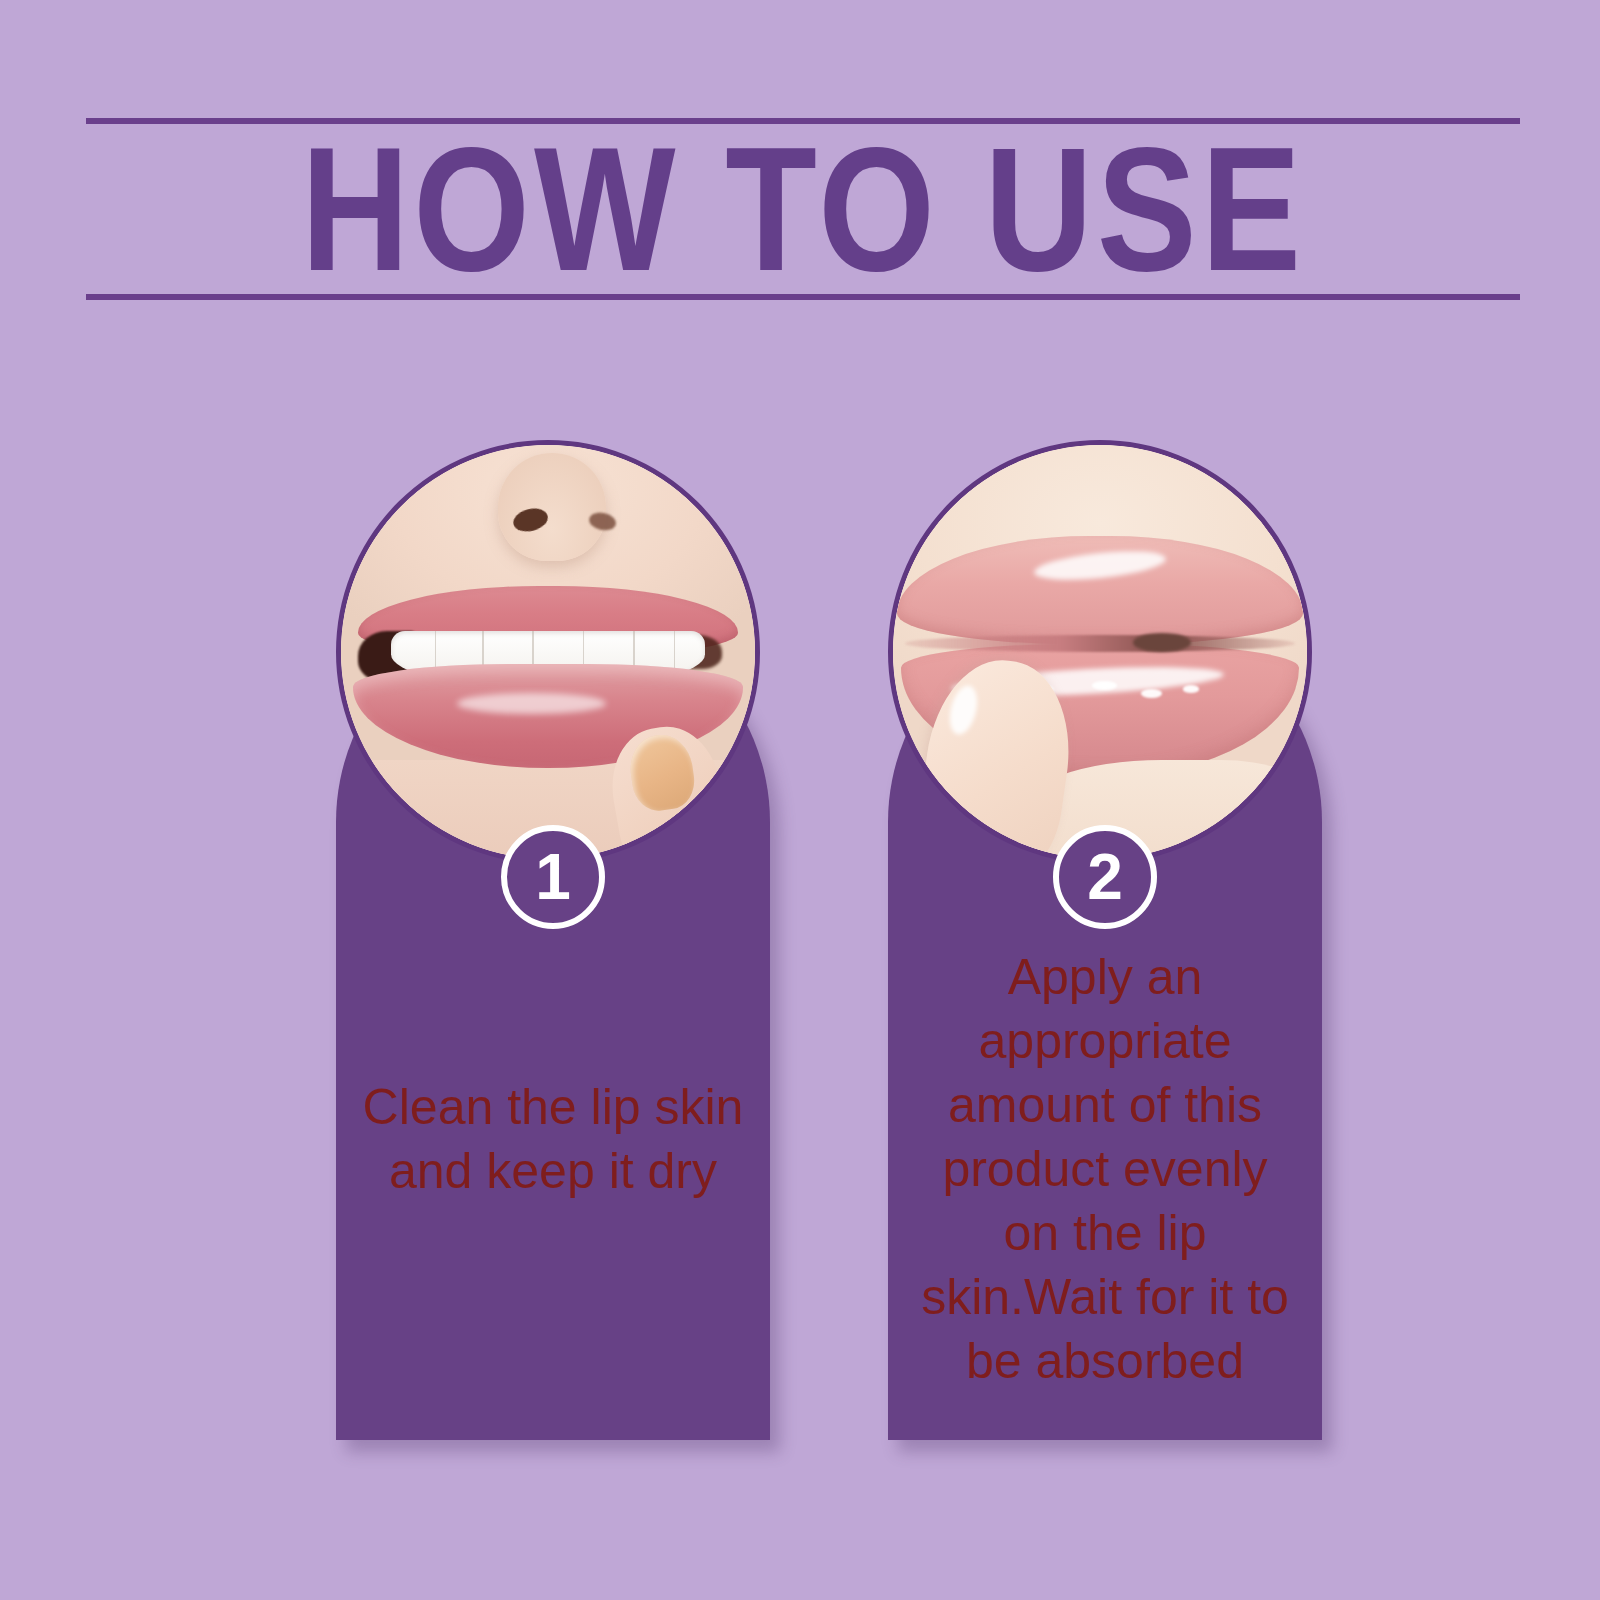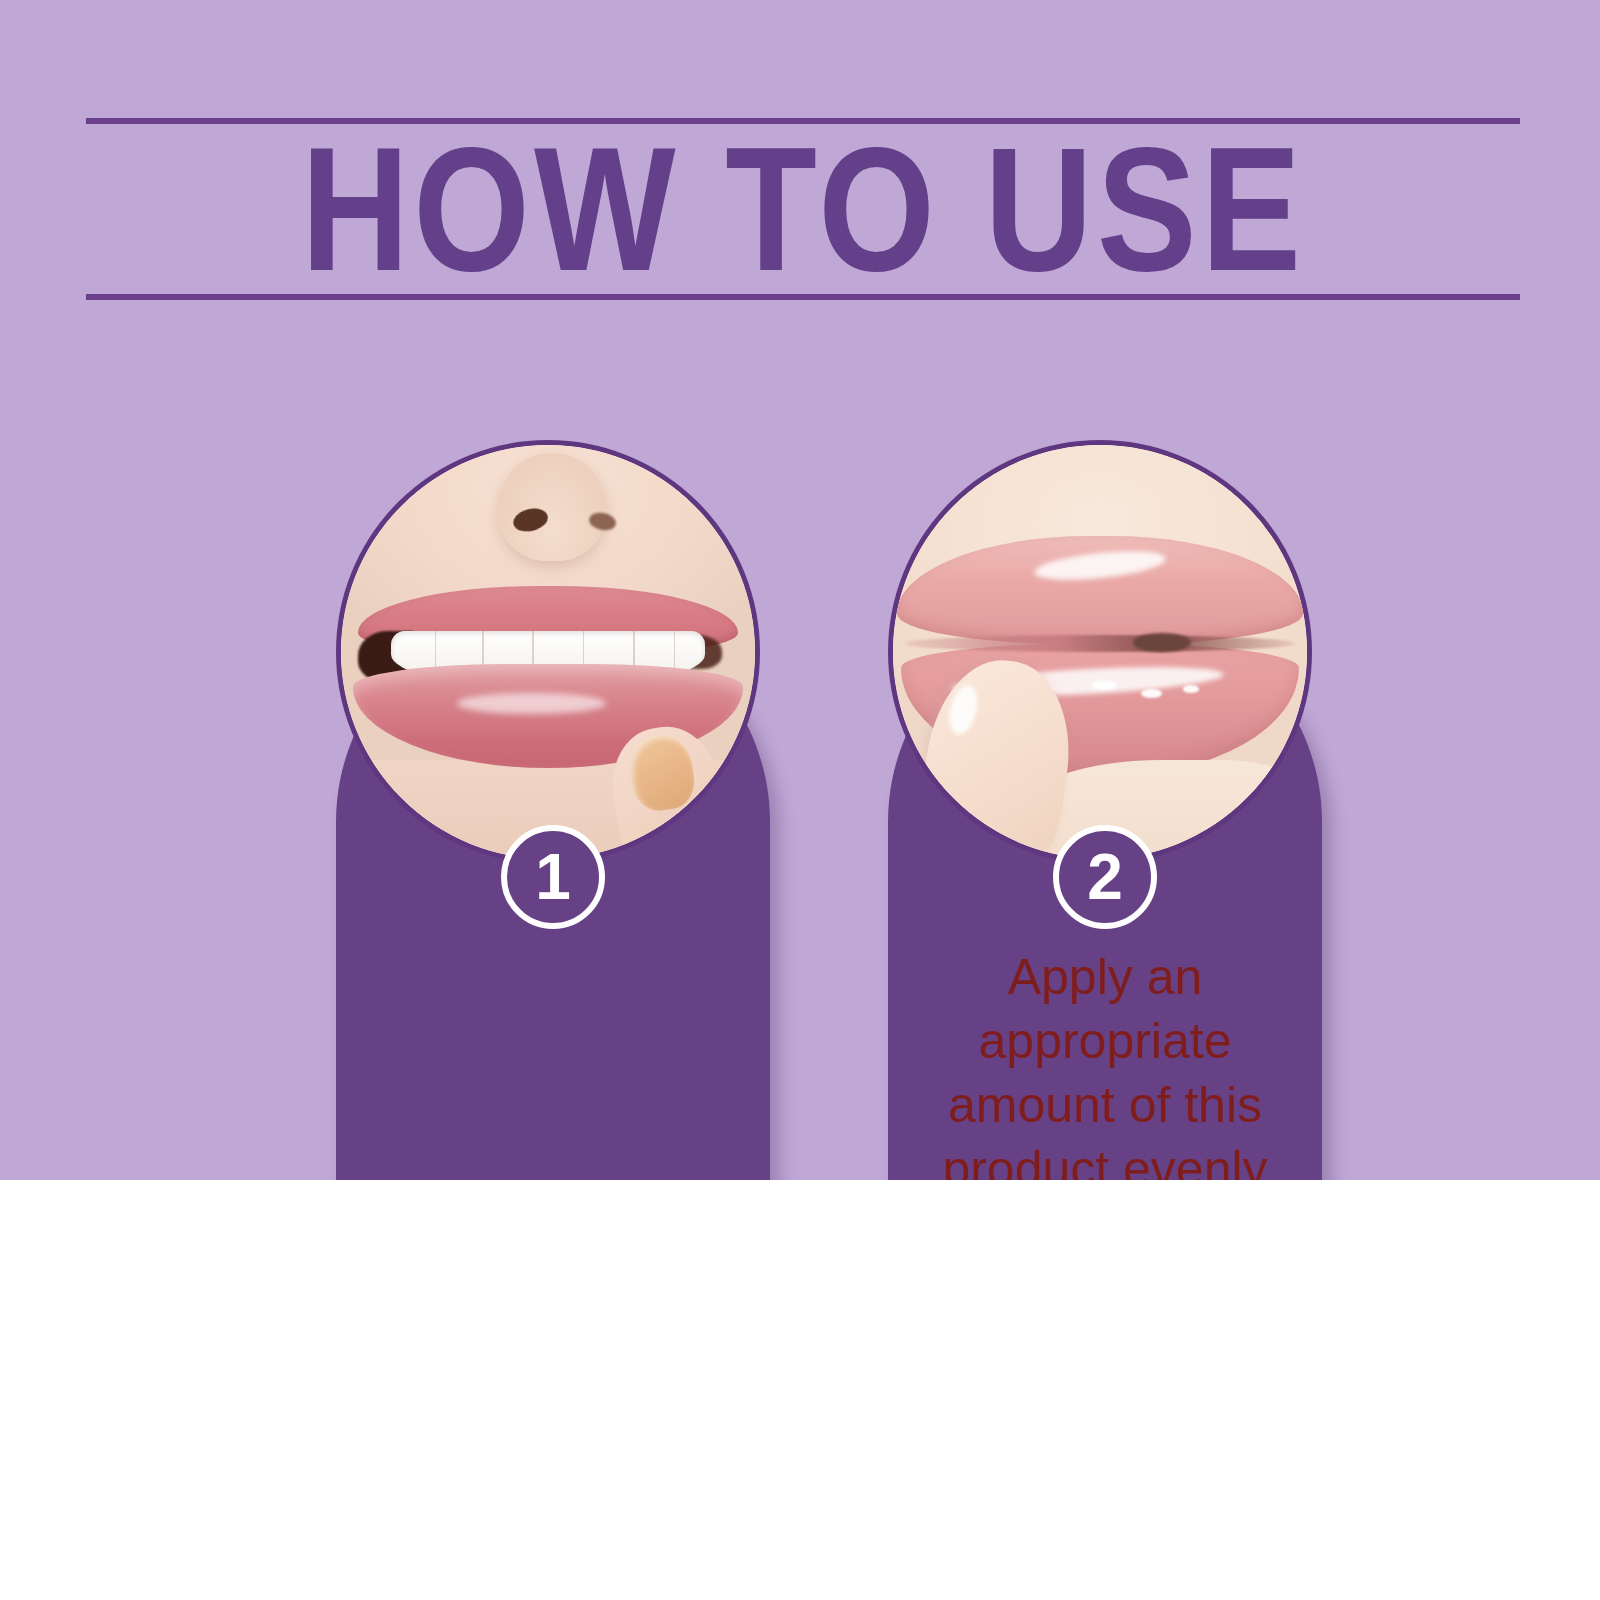--- a/index.html
+++ b/index.html
@@ -9,21 +9,21 @@
   body {
     width: 1600px;
     height: 1600px;
     overflow: hidden;
     font-family: "Liberation Sans", sans-serif;
   }
 
   #page {
     position: relative;
     width: 1600px;
-    height: 1180px;
+    height: 1600px;
     background: #bfa7d6;
     overflow: hidden;
   }
 
   
   .header {
     position: absolute;
     left: 86px;
     top: 112px;
     width: 1434px;
@@ -386,20 +386,21 @@
           </div>
           <div class="ph1-chin"></div>
           <div class="ph1-lowerlip"></div>
           <div class="ph1-lipgloss"></div>
           <div class="ph1-finger"></div>
           <div class="ph1-nail"></div>
         </div>
       </div>
 
       <div class="step-badge">1</div>
+      <div class="step-caption">Clean the lip skin and keep it dry</div>
     </div>
 
     <div class="step step-2">
       <div class="step-panel"></div>
 
       <div class="step-photo">
         <div class="photo-inner">
           <div class="ph2-skin"></div>
           <div class="ph2-upperlip"></div>
           <div class="ph2-upperhl"></div>

